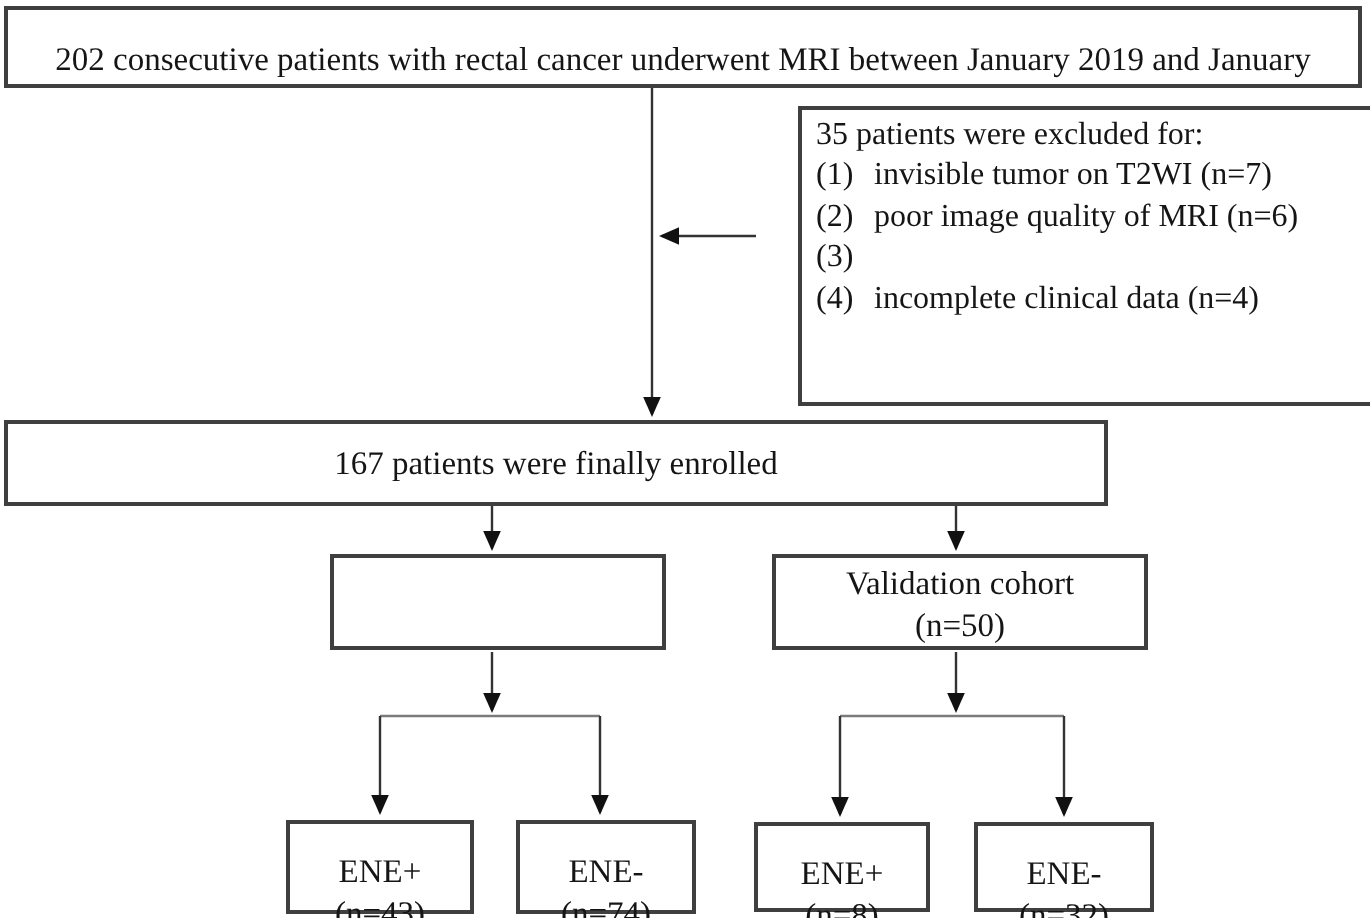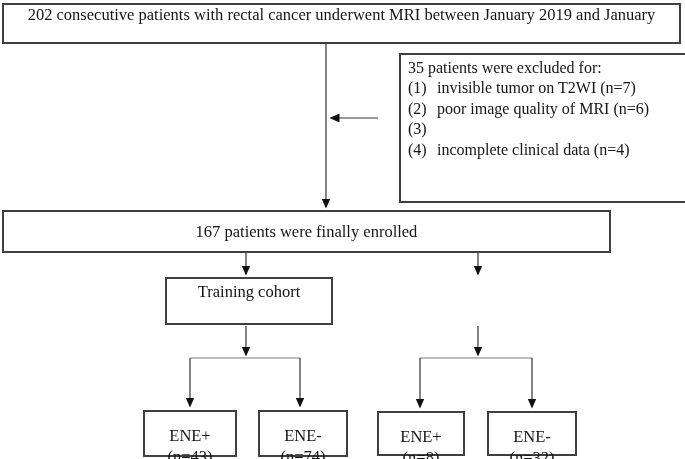--- a/index.html
+++ b/index.html
@@ -22,33 +22,33 @@
   .arrows{position:absolute;left:0;top:0;pointer-events:none;}
   .ln{stroke:var(--line);stroke-width:1.2;fill:none;}
   .bar{stroke:var(--bar);stroke-width:1.2;fill:none;}
   .box{
     position:absolute;box-sizing:border-box;
     border:2px solid var(--border);
     background:var(--background);
   }
   .top-box{
     left:2px;top:3px;width:679px;height:41px;
-    text-align:center;font-size:16.5px;line-height:18.5px;padding-top:1px;
+    text-align:center;font-size:16.5px;line-height:18.5px;padding-top:16px;
   }
   .exclusion-box{
     left:379px;top:53px;width:303px;height:150px;
     font-size:16px;line-height:20.4px;
     padding:3px 4px 0 7px;
     margin-left:20px;
   }
   .excl-item{display:flex;}
   .excl-num{flex:0 0 29px;width:29px;}
   .excl-text{flex:1;}
   .enrolled-box{
-    left:2px;top:210px;width:609px;height:43px;
+    left:2px;top:210px;width:552px;height:43px;
     font-size:16.5px;
     display:flex;align-items:center;justify-content:center;
   }
   .cohort,.ene{
     text-align:center;font-size:16.5px;line-height:21px;padding-top:2px;
   }
   .training-box{left:165px;top:277px;width:168px;height:48px;}
   .validation-box{left:386px;top:277px;width:188px;height:48px;}
   .ene{padding-top:13px;}
   .ene-1{left:143px;top:410px;width:94px;height:47px;}
@@ -102,23 +102,26 @@
       <span class="excl-num">(4)</span>
       <span class="excl-text">incomplete clinical data (n=4)</span>
     </div>
   </div>
 
   <div class="box enrolled-box">
     <span>167 patients were finally enrolled</span>
   </div>
 
   <div class="box cohort training-box">
-    <div>Training cohort</div>
   </div>
 
+  <div class="box cohort validation-box">
+    <div>Validation cohort</div>
+    <div>(n=50)</div>
+  </div>
 
   <div class="box ene ene-1">
     <div>ENE+</div>
     <div>(n=43)</div>
   </div>
 
   <div class="box ene ene-2">
     <div>ENE-</div>
     <div>(n=74)</div>
   </div>

